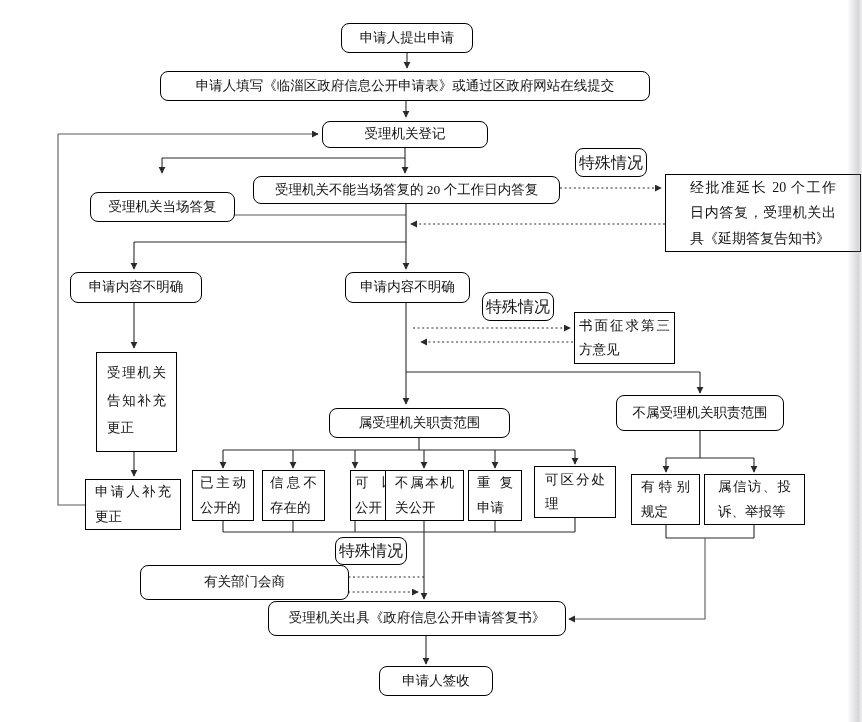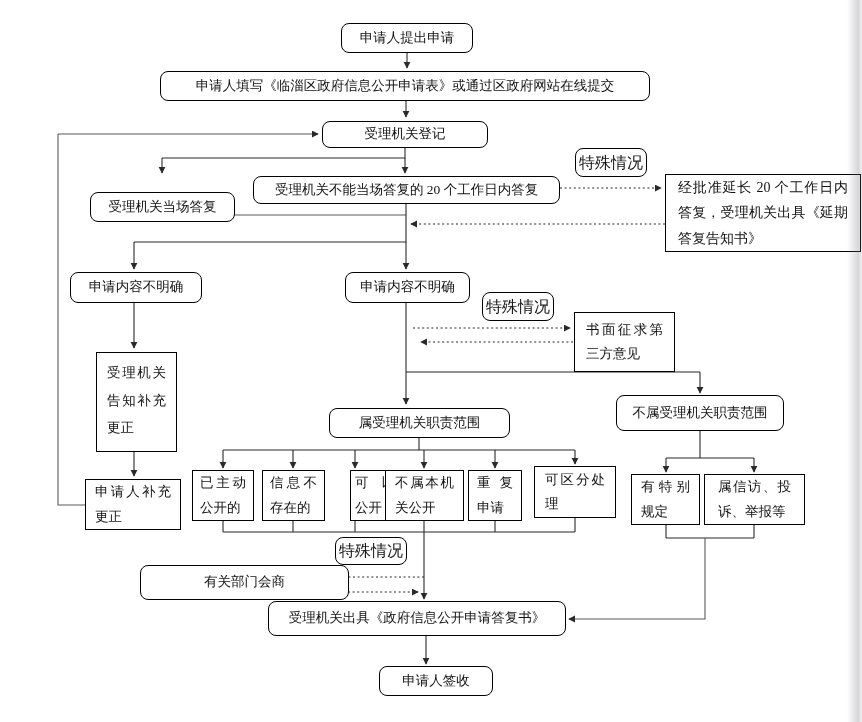--- a/index.html
+++ b/index.html
@@ -110,29 +110,29 @@
   <div class="node c" style="left:160px;top:71px;width:490px;height:30px">申请人填写《临淄区政府信息公开申请表》或通过区政府网站在线提交</div>
 
   <div class="node c" style="left:322px;top:121px;width:166px;height:27px">受理机关登记</div>
 
   <div class="node c" style="left:90px;top:192px;width:145px;height:30px">受理机关当场答复</div>
 
   <div class="node c" style="left:253px;top:176px;width:307px;height:28px">受理机关不能当场答复的 20 个工作日内答复</div>
 
   <div class="node c sm" style="left:575px;top:148px;width:72px;height:29px">特殊情况</div>
 
-  <div class="node ml" style="left:665px;top:174px;width:196px;height:78px;padding:4px 12px;font-size:14px">经批准延长 20 个工作日内答复，受理机关出具《延期答复告知书》</div>
+  <div class="node ml" style="left:665px;top:174px;width:196px;height:78px;padding:4px 24px;font-size:14px">经批准延长 20 个工作日内答复，受理机关出具《延期答复告知书》</div>
 
   <div class="node c" style="left:70px;top:272px;width:132px;height:31px">申请内容不明确</div>
 
   <div class="node c" style="left:345px;top:272px;width:125px;height:31px">申请内容不明确</div>
 
   <div class="node c sm" style="left:482px;top:292px;width:72px;height:29px">特殊情况</div>
 
-  <div class="node ml" style="left:574px;top:312px;width:101px;height:60px;padding:0 11px">书面征求第三方意见</div>
+  <div class="node ml" style="left:574px;top:312px;width:101px;height:52px;padding:0 4px">书面征求第三方意见</div>
 
   <div class="node ml top" style="left:96px;top:352px;width:81px;height:100px;padding:6px 10px">受理机关告知补充更正</div>
 
   <div class="node ml" style="left:85px;top:479px;width:96px;height:51px;padding:0 9px">申请人补充更正</div>
 
   <div class="node c" style="left:329px;top:408px;width:181px;height:30px">属受理机关职责范围</div>
 
   <div class="node c" style="left:616px;top:395px;width:168px;height:36px">不属受理机关职责范围</div>
 
   <div class="node ml" style="left:192px;top:470px;width:62px;height:51px;padding:0 7px">已主动公开的</div>

